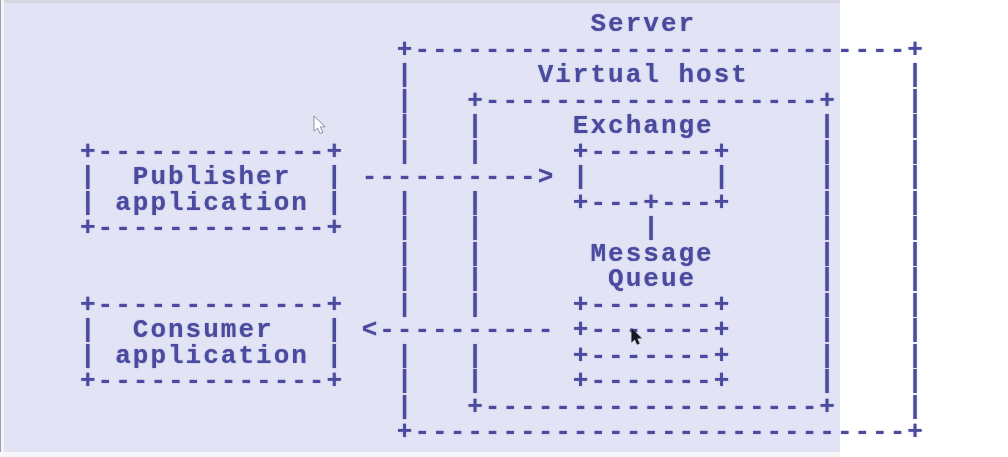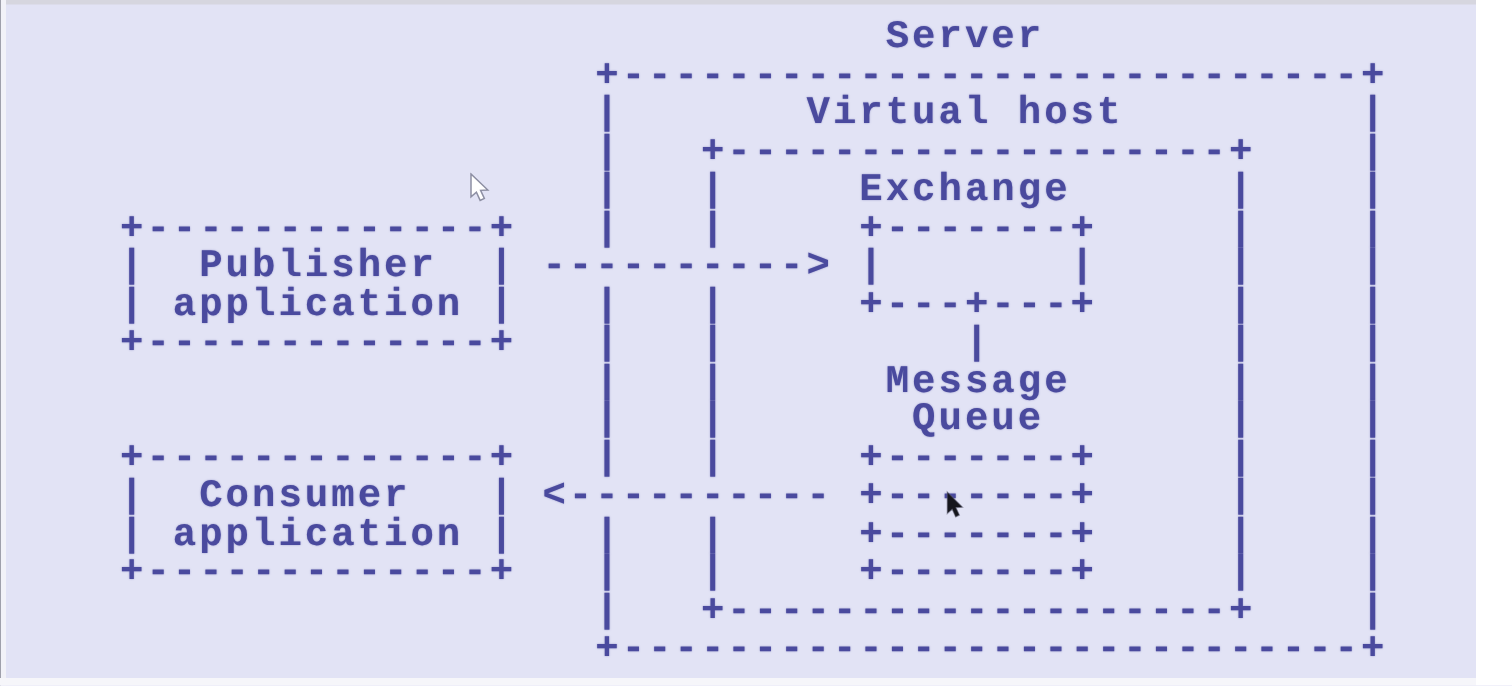--- a/index.html
+++ b/index.html
@@ -10,21 +10,21 @@
   html, body {
     margin: 0;
     padding: 0;
     width: 1008px;
     height: 457px;
     overflow: hidden;
     font-family: "Liberation Mono", "DejaVu Sans Mono", monospace;
   }
   .stage {
     position: relative;
-    width: 984px;
+    width: 840px;
     height: 457px;
     background: var(--bg);
   }
   .edge-top {
     position: absolute; top: 0; left: 0; right: 0; height: 3px;
     background: #d6d6df;
   }
   .edge-left {
     position: absolute; top: 0; left: 0; bottom: 0; width: 4px;
     background: linear-gradient(90deg, #9fa0ab 0 1px, #f2f2f8 1px 100%);

